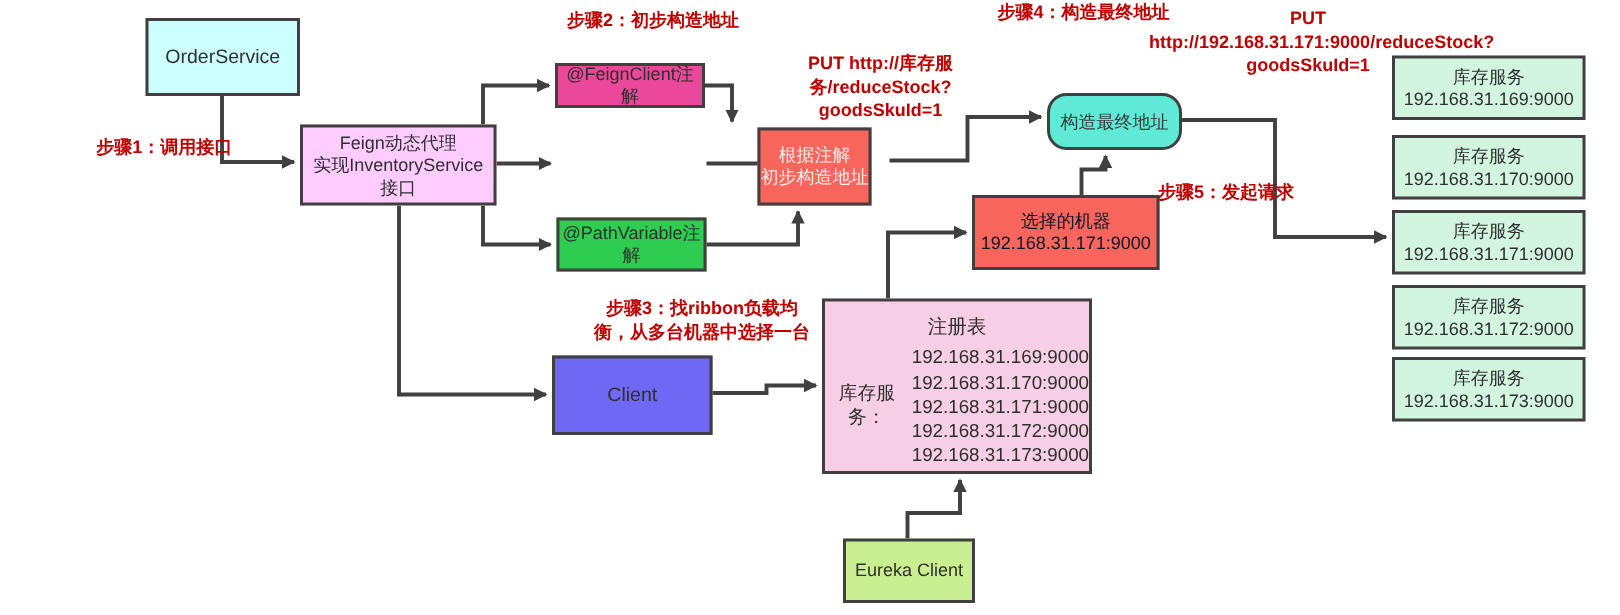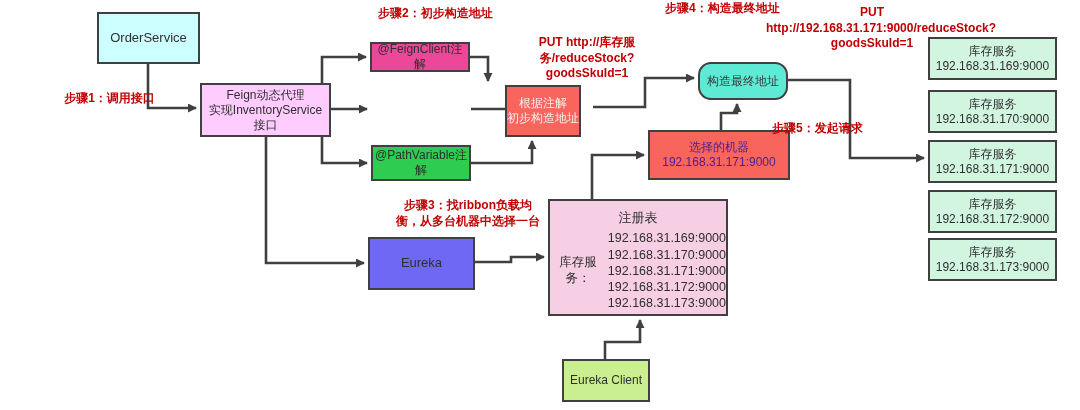--- a/index.html
+++ b/index.html
@@ -55,21 +55,21 @@
   <div class="node" style="left:370px;top:42px;width:100px;height:30px;background:#ec4899;">@FeignClient注解</div>
 
 
   <div class="node" style="left:371px;top:145px;width:100px;height:36px;background:#2ecc50;word-break:break-all;padding:1px;">@PathVariable注解</div>
 
   <div class="node pre" style="left:505px;top:85px;width:76px;height:52px;background:#f8655c;color:#ffecec;">根据注解
 初步构造地址</div>
 
   <div class="node" style="left:698px;top:62px;width:90px;height:38px;background:#5eead4;color:#3a3a3a;border-radius:13px;">构造最终地址</div>
 
-  <div class="node" style="left:648px;top:130px;width:142px;height:50px;background:#f8655c;color:#4c1d95;">
+  <div class="node" style="left:648px;top:130px;width:125px;height:50px;background:#f8655c;color:#0f172a;">
     <div>
       <span class="sub">选择的机器</span>
       <span class="sub">192.168.31.171:9000</span>
     </div>
   </div>
 
   <div class="node" style="left:548px;top:199px;width:180px;height:117px;background:#f7cfe4;align-items:flex-start;">
     <div style="width:100%;">
       <div class="registry-title">注册表</div>
       <div class="registry-body">
@@ -78,21 +78,21 @@
           <div>192.168.31.169:9000</div>
           <div>192.168.31.170:9000</div>
           <div>192.168.31.171:9000</div>
           <div>192.168.31.172:9000</div>
           <div>192.168.31.173:9000</div>
         </div>
       </div>
     </div>
   </div>
 
-  <div class="node" style="left:368px;top:237px;width:107px;height:53px;background:#6f68f4;font-size:13px;">Eureka</div>
+  <div class="node" style="left:368px;top:237px;width:107px;height:53px;background:#6f68f4;font-size:13px;">Client</div>
 
   <div class="node" style="left:562px;top:359px;width:88px;height:43px;background:#c9ef90;">Eureka Client</div>
 
   <div class="node mint" style="left:928px;top:37px;width:129px;height:43px;background:#d2f5e0;">
     <div>
       <span class="name">库存服务</span>
       <span>192.168.31.169:9000</span>
     </div>
   </div>
   <div class="node mint" style="left:928px;top:90px;width:129px;height:43px;background:#d2f5e0;">

